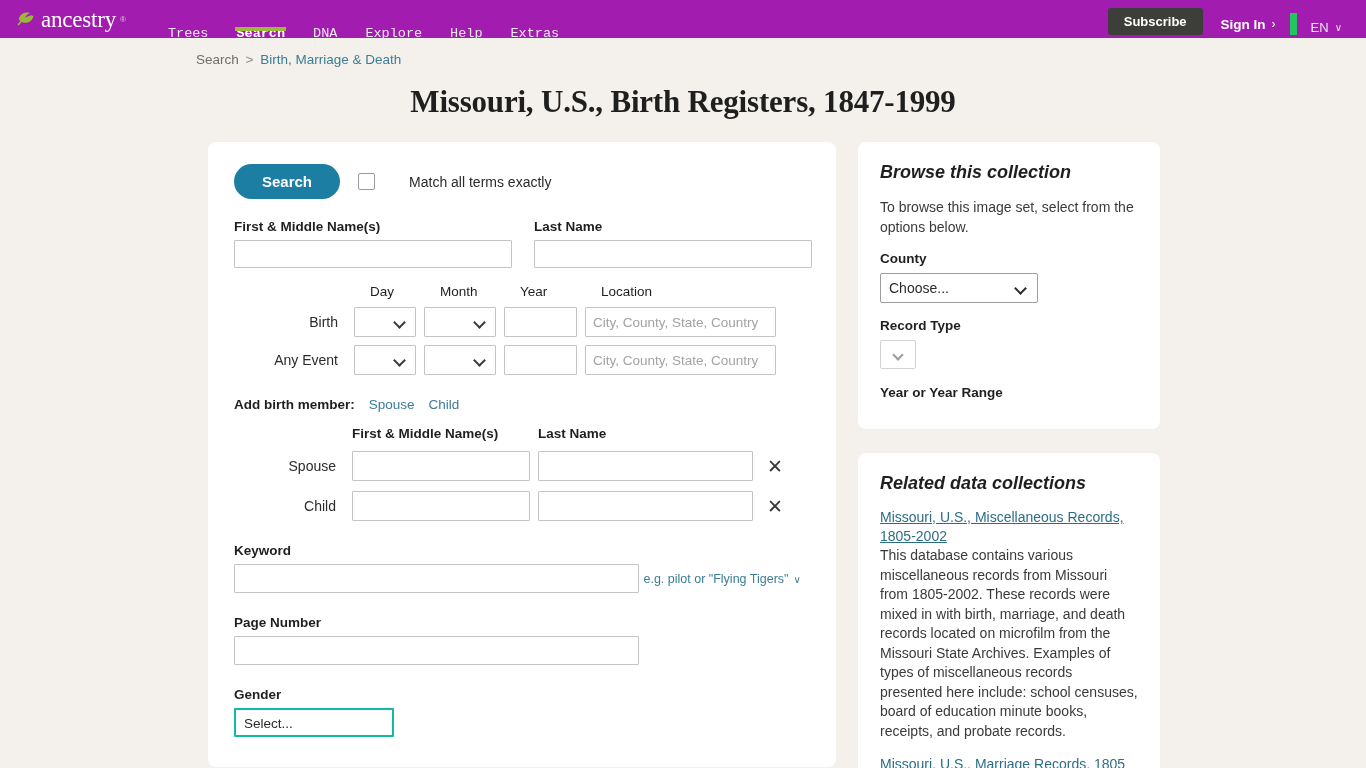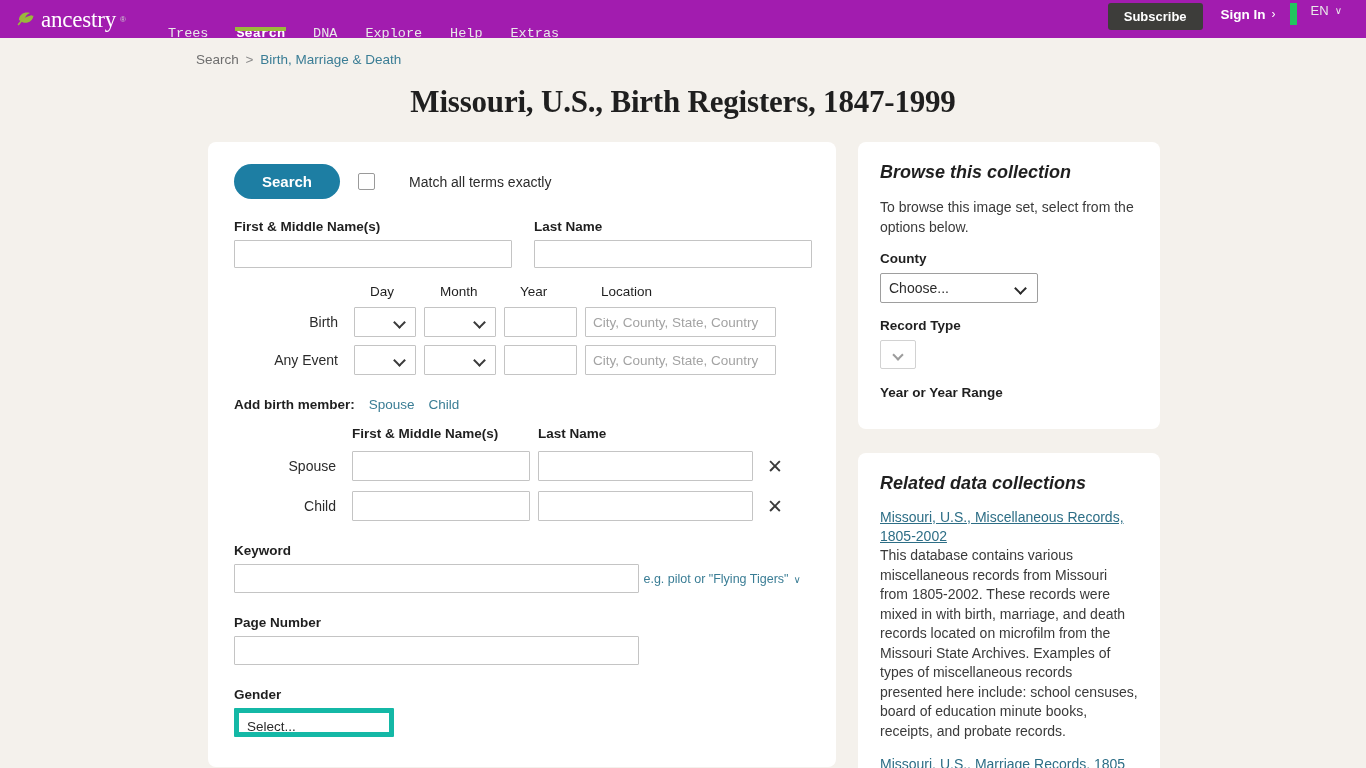--- a/index.html
+++ b/index.html
@@ -52,21 +52,21 @@
   .nav-item.active::after {
     content: "";
     position: absolute;
     left: 13px; right: 13px; bottom: 0;
     height: 4px;
     background: #9ab93b;
   }
   .topbar-right {
     margin-left: auto;
     display: flex;
-    align-items: flex-start;
+    align-items: flex-end;
     height: 32px;
     padding-left: 20px;
   }
   .subscribe-btn {
     background: #3d3d3a;
     color: #ffffff;
     font-size: 13px;
     font-weight: bold;
     border: none;
     border-radius: 3px;
@@ -253,21 +253,21 @@
     color: #3a7d95;
     margin-top: 6px;
     cursor: pointer;
     display: inline-flex;
     align-items: center;
     gap: 5px;
   }
   .hint .caret { font-size: 10px; }
   .gender-sel {
     width: 160px; height: 29px;
-    border: 5px solid #14b8a6;
+    border: 2px solid #14b8a6;
     background: #ffffff;
     font-size: 13.5px;
     color: #2b2b2b;
     padding: 0 8px;
     line-height: 27px;
     position: relative;
     border-radius: 1px;
     cursor: pointer;
   }
 

